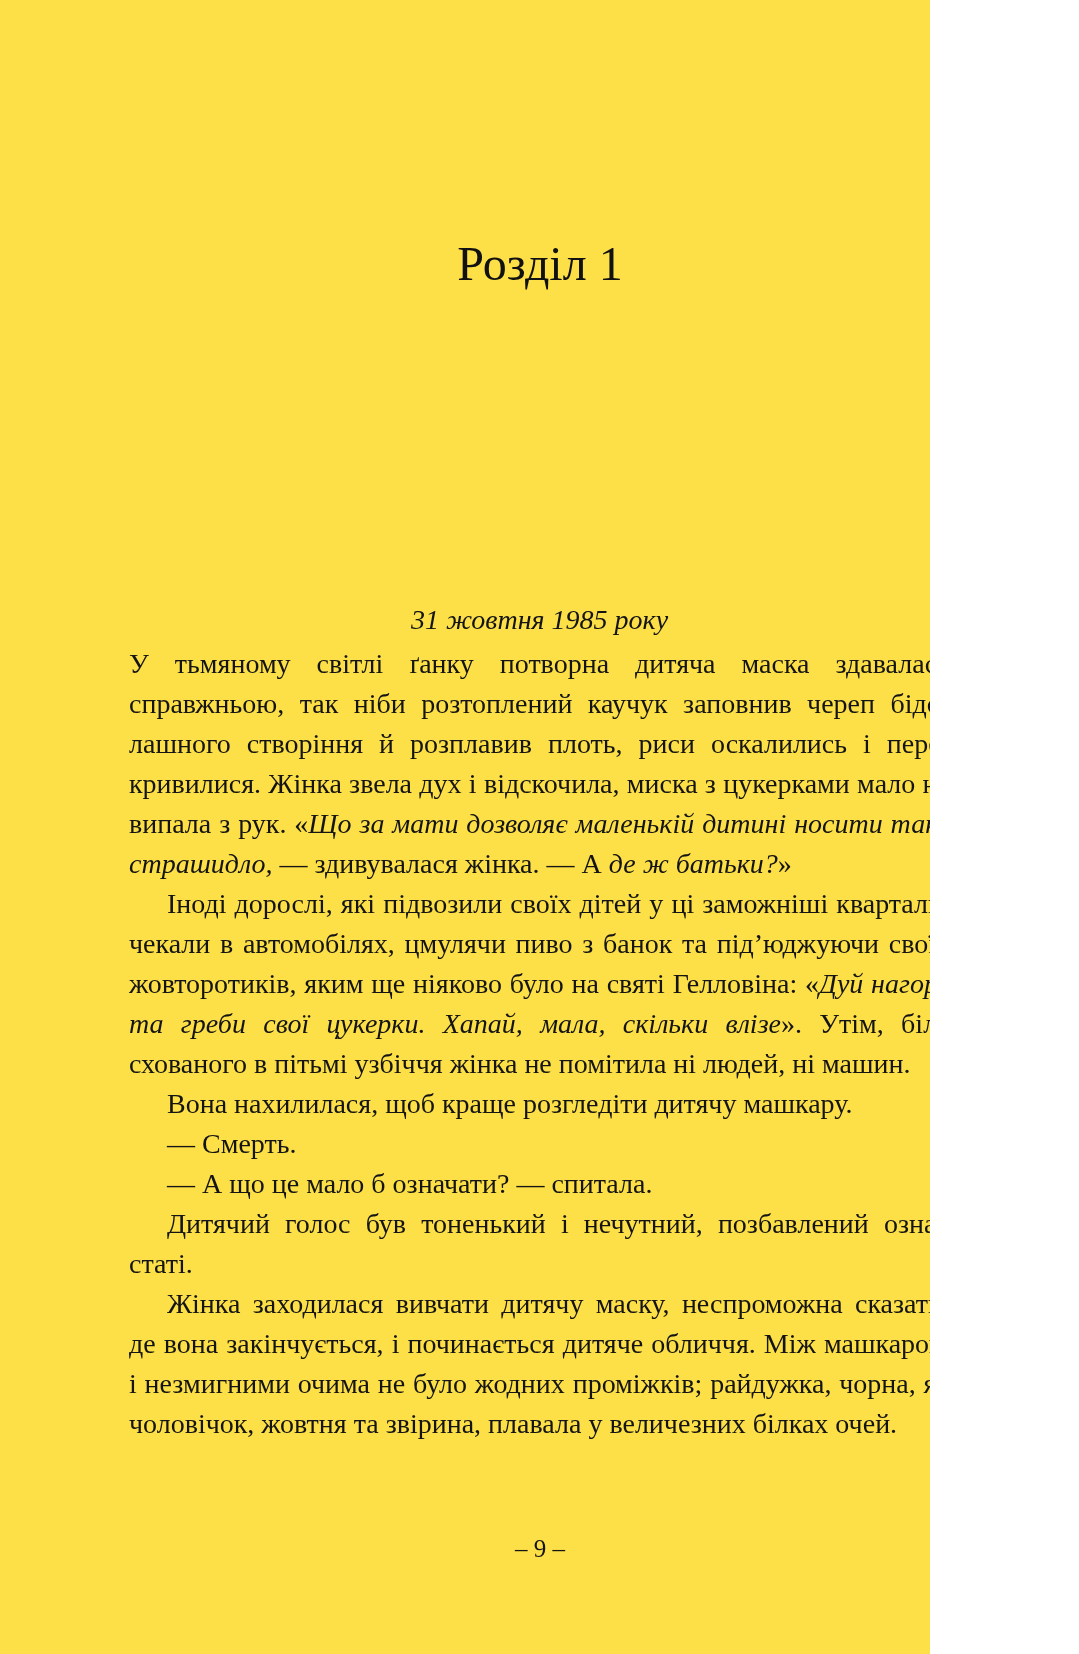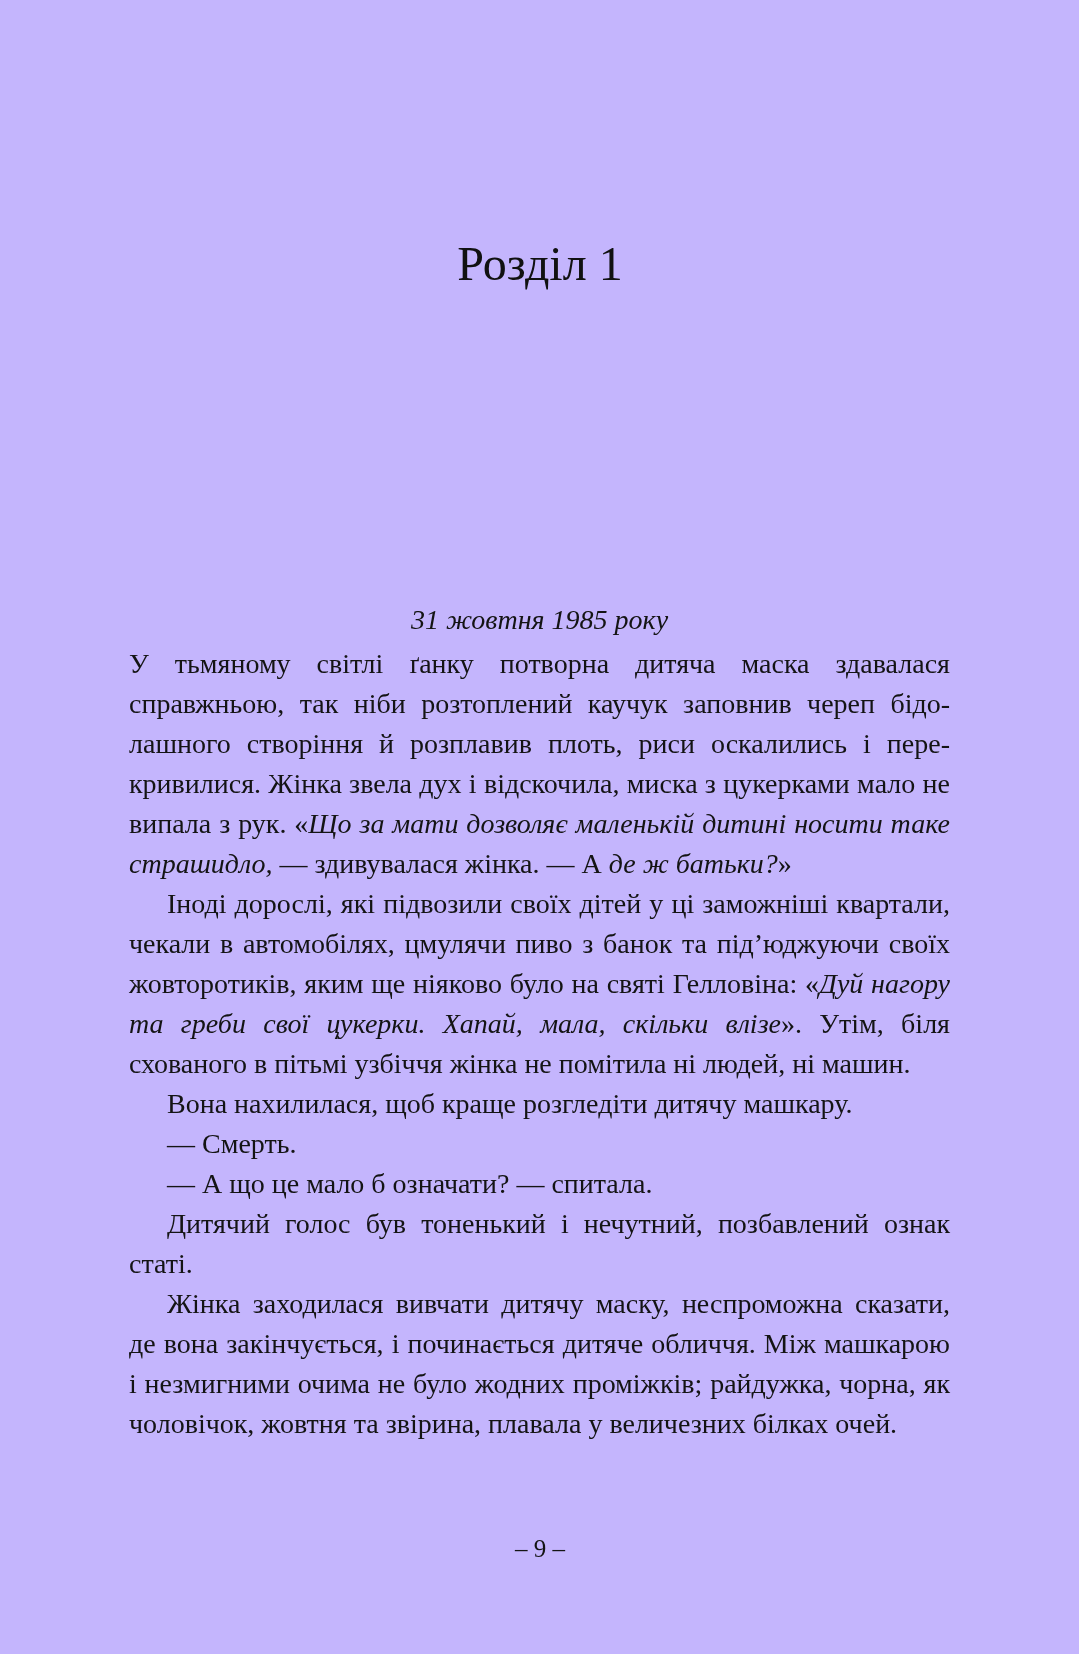--- a/index.html
+++ b/index.html
@@ -4,22 +4,22 @@
 <style>
   html, body { margin: 0; padding: 0; }
   body {
     width: 1079px; height: 1654px;
     background: #ffffff;
     color: #141414;
     font-family: "Liberation Serif", "DejaVu Serif", serif;
   }
   .page {
     position: relative;
-    width: 1079px; height: 1654px;
-    background: #c4b5fd;
+    width: 930px; height: 1654px;
+    background: #fde047;
     overflow: hidden;
   }
   .chapter-title {
     position: absolute;
     top: 240px; left: 130px; width: 820px;
     margin: 0;
     font-size: 48px;
     font-weight: normal;
     line-height: 48px;
     text-align: center;

